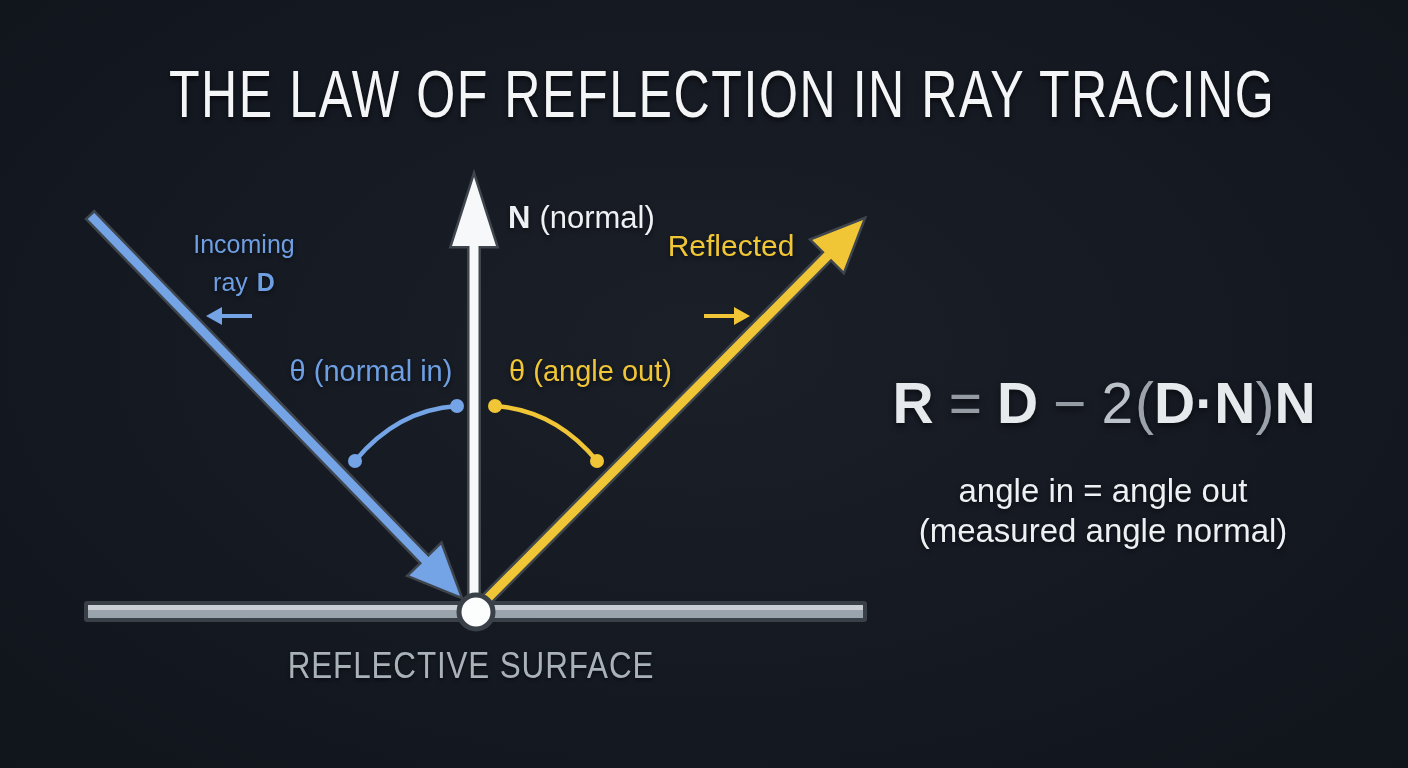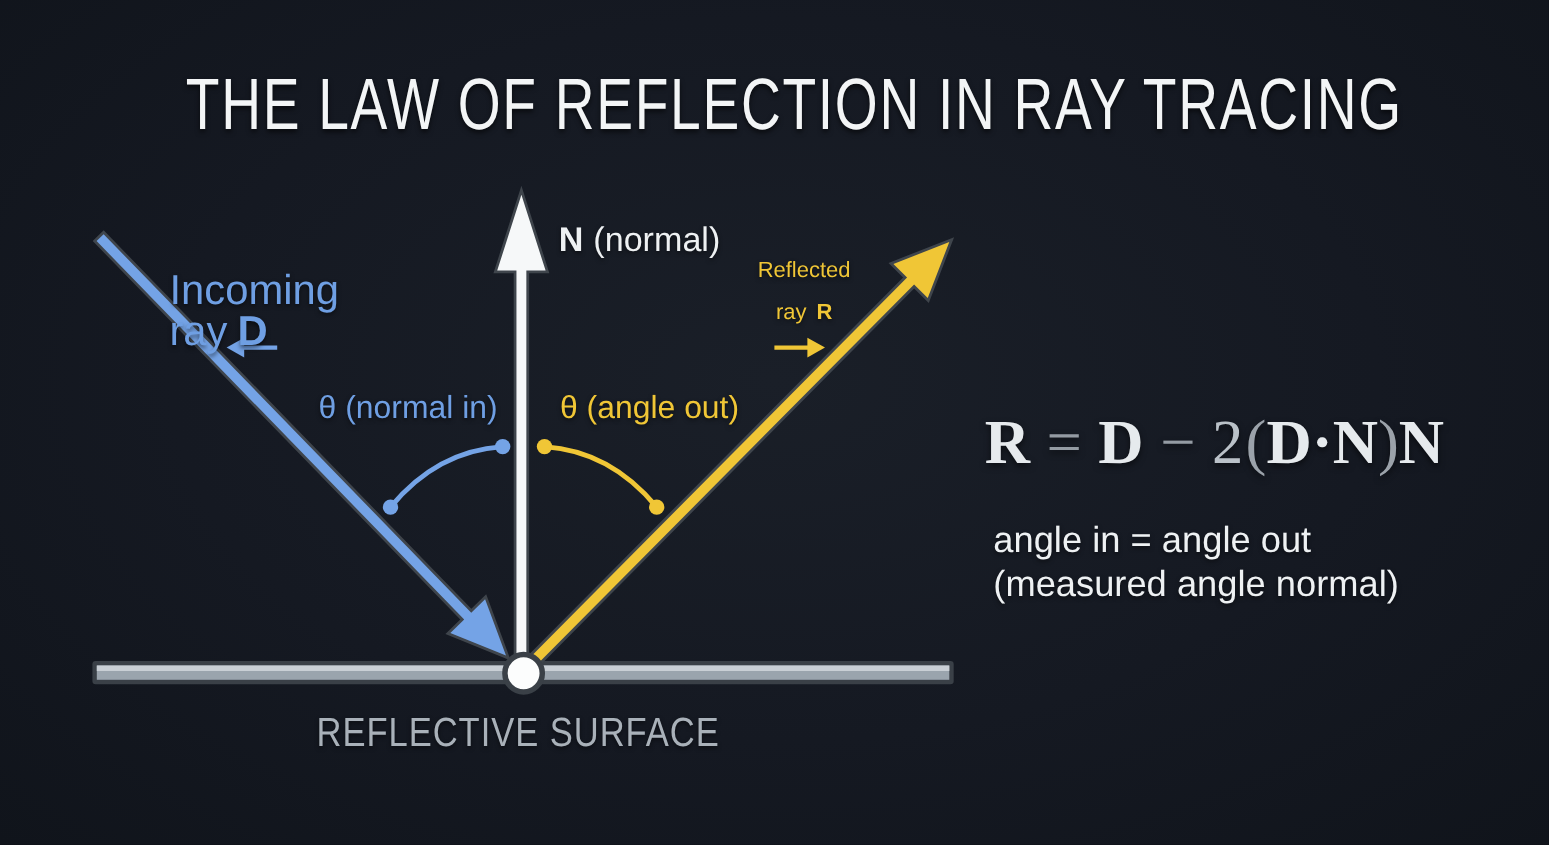--- a/index.html
+++ b/index.html
@@ -14,45 +14,45 @@
     position:absolute; left:0; right:0; top:56px; text-align:center;
     font-size:66px; font-weight:400; color:#f3f5f6; letter-spacing:2px;
     white-space:nowrap; transform:scaleX(0.76); transform-origin:50% 50%;
     text-shadow:0 3px 6px rgba(0,0,0,.6);
   }
 
   .lbl { position:absolute; text-shadow:0 2px 4px rgba(0,0,0,.5); }
   .vec { font-weight:700; }
   .gapl { margin-left:9px; }
 
-  .lbl-incoming { left:154px; top:225px; width:180px; 
-    color:#6f9fe3; font-size:38px; line-height:38px;margin-top:20px; }
+  .lbl-incoming { left:154px; top:225px; width:180px; text-align:center;
+    color:#6f9fe3; font-size:25px; line-height:38px; }
   .lbl-reflected { left:641px; top:227px; width:180px; text-align:center;
-    color:#f0c636; font-size:20px; line-height:38px; }
+    color:#f0c636; font-size:30px; line-height:38px; }
   .lbl-n { left:508px; top:200px; font-size:31px; color:#eef1f3;text-align:right; }
   .lbl-angle-in  { left:271px; top:355px; width:200px; text-align:center; color:#6f9fe3; font-size:29px; }
   .lbl-angle-out { left:488px; top:355px; width:205px; text-align:center; color:#f0c636; font-size:29px; }
   .lbl-surface {
     position:absolute; left:171px; top:645px; width:600px; text-align:center;
     font-size:37px; color:#a9b1b9; letter-spacing:1px;
     transform:scaleX(0.85); transform-origin:50% 50%;
     text-shadow:0 2px 4px rgba(0,0,0,.5);
   }
 
   .formula {
     position:absolute; left:849px; top:370px; width:510px; text-align:center;
-    font-size:57px; white-space:nowrap; text-shadow:0 3px 6px rgba(0,0,0,.55);font-family:Liberation Serif, serif;
+    font-size:57px; white-space:nowrap; text-shadow:0 3px 6px rgba(0,0,0,.55);
   }
   .f-vec   { font-weight:700; color:#e6eaed; }
   .f-op    { color:#949ba3; margin:0 15px; }
   .f-num   { color:#bac1c8; margin-right:2px; }
   .f-paren { color:#9ba2aa; }
 
   .note {
-    position:absolute; left:903px; top:471px; width:400px; text-align:left;
+    position:absolute; left:903px; top:471px; width:400px; text-align:center;
     font-size:33px; line-height:40px; color:#eef1f3;
     text-shadow:0 2px 4px rgba(0,0,0,.5);
   }
 </style>
 </head>
 <body>
 
 <div class="stage">
 
   <svg class="drawing" width="1408" height="768" viewBox="0 0 1408 768">
@@ -97,21 +97,20 @@
 
   <div class="lbl lbl-incoming">
     <div>Incoming</div>
     <div><span>ray</span><span class="vec gapl">D</span></div>
   </div>
 
   <div class="lbl lbl-n"><span class="vec">N</span><span class="gapl">(normal)</span></div>
 
   <div class="lbl lbl-reflected">
     <div>Reflected</div>
-    <div><span>ray</span><span class="vec gapl">R</span></div>
   </div>
 
   <div class="lbl lbl-angle-in">θ (normal in)</div>
   <div class="lbl lbl-angle-out">θ (angle out)</div>
 
   <div class="lbl-surface">REFLECTIVE SURFACE</div>
 
   <div class="formula"><span class="f-vec">R</span><span class="f-op">=</span><span class="f-vec">D</span><span class="f-op">−</span><span class="f-num">2</span><span class="f-paren">(</span><span class="f-vec">D·N</span><span class="f-paren">)</span><span class="f-vec">N</span></div>
 
   <div class="note">

